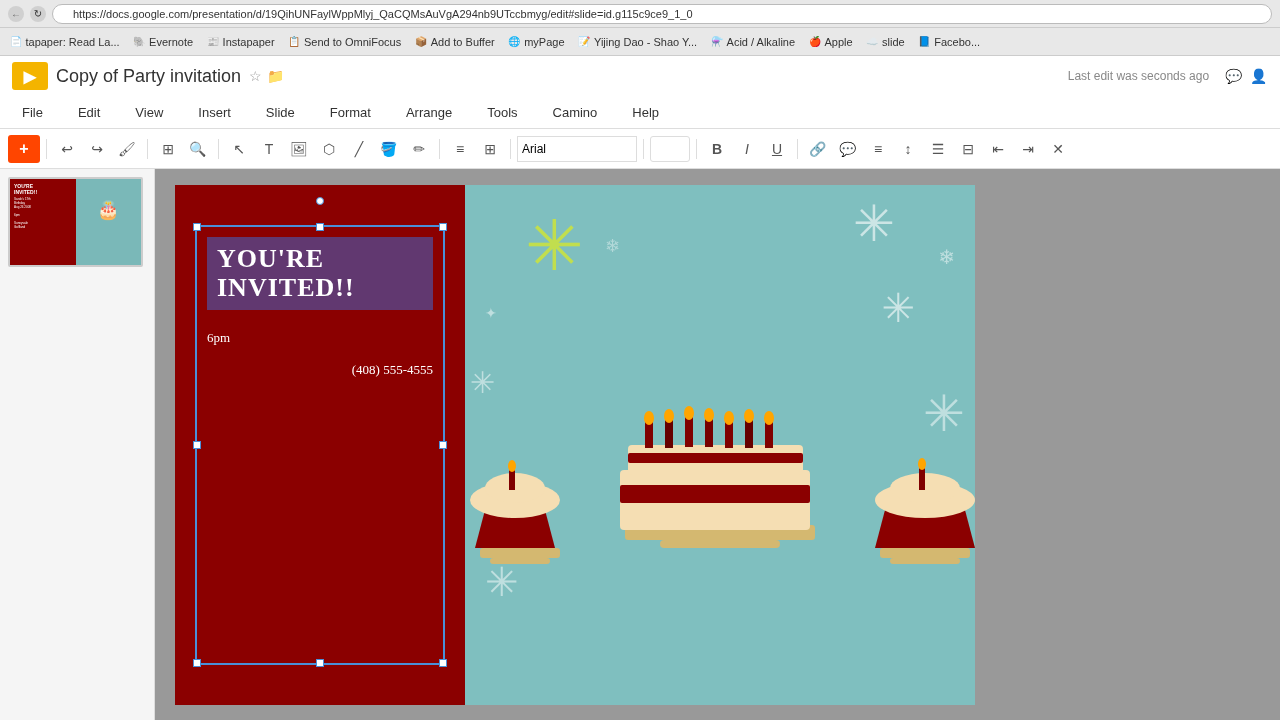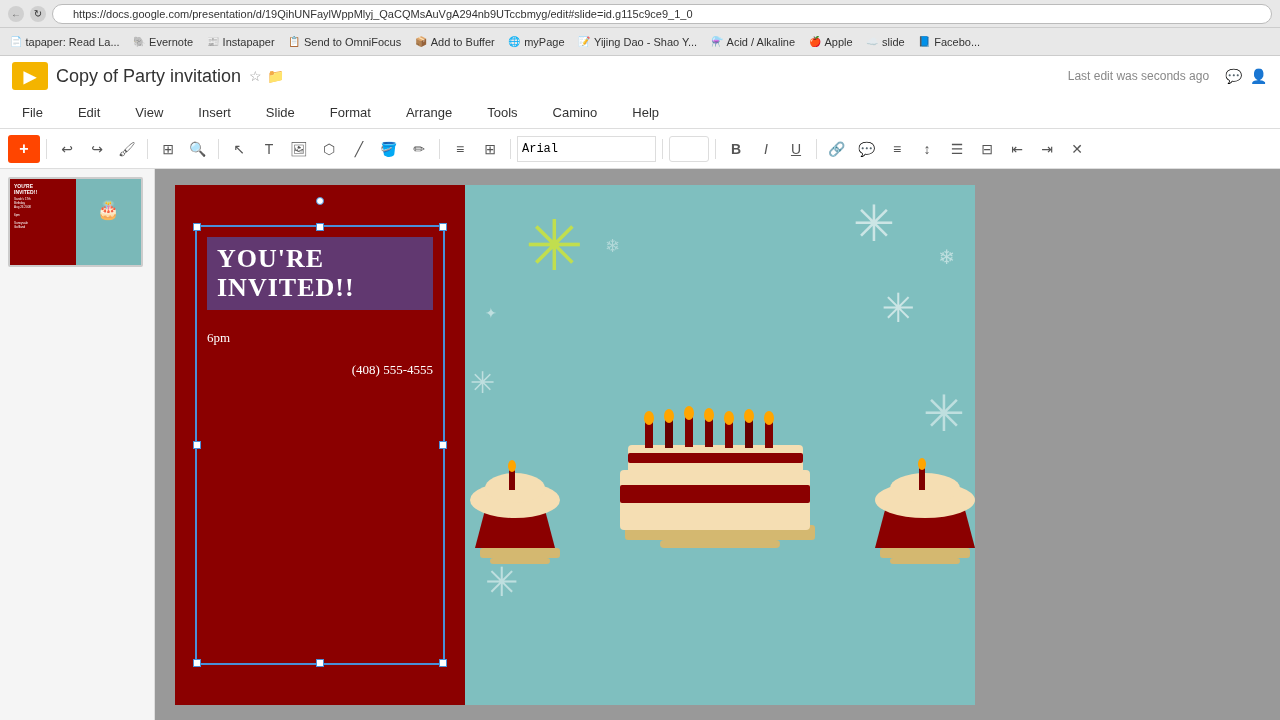--- a/index.html
+++ b/index.html
@@ -133,23 +133,22 @@
     .tb-divider {
       width: 1px; height: 20px;
       background: #ddd;
       margin: 0 4px;
     }
     .font-selector {
       border: 1px solid #ddd;
       border-radius: 0;
       padding: 2px 4px;
       font-size: 12px;
-      width: 139px;
+      width: 120px;
       height: 26px;
-      font-family: Liberation Mono, monospace;
     }
     .font-size-box {
       border: 1px solid #ddd;
       border-radius: 3px;
       padding: 2px 4px;
       font-size: 12px;
       width: 40px;
       height: 26px;
       text-align: center;
     }

